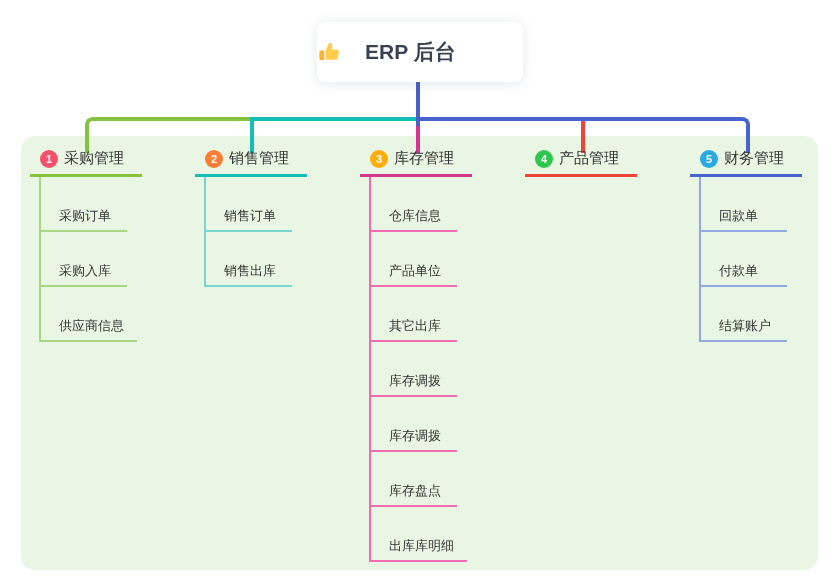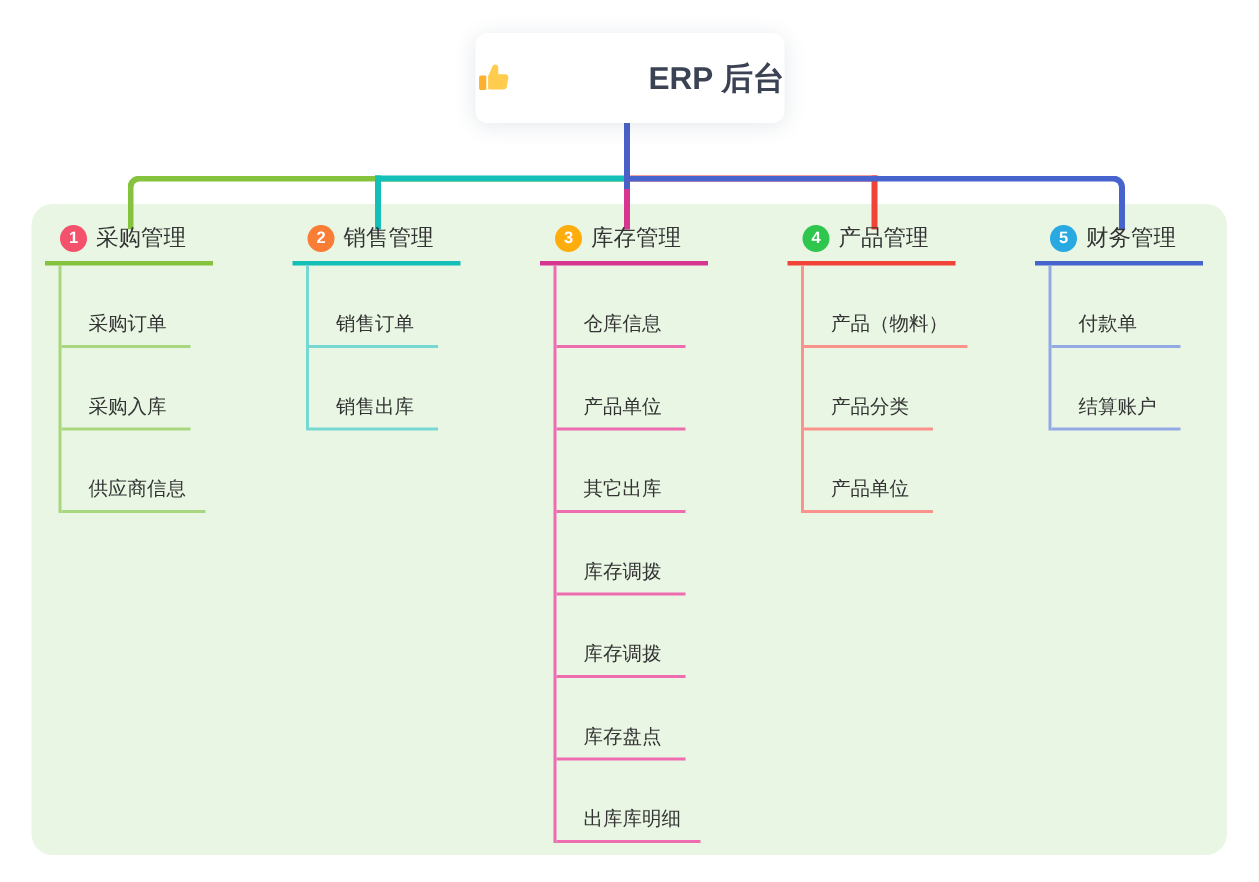--- a/index.html
+++ b/index.html
@@ -15,21 +15,21 @@
   .panel{
     position:absolute;left:21px;top:136px;width:797px;height:434px;
     border-radius:14px;z-index:1;
   }
 
   
   .root-card{
     position:absolute;left:317px;top:22px;width:206px;height:60px;
     background:#fff;border-radius:8px;z-index:5;
     box-shadow:0 2px 14px rgba(70,90,120,.14);
-    display:flex;align-items:center;justify-content:space-between;gap:1px;
+    display:flex;align-items:center;justify-content:flex-start;gap:24px;
     font-size:21px;font-weight:600;color:#3a4254;cursor:pointer;
   }
   .thumb{display:inline-flex;width:24px;height:24px;}
   .thumb svg{width:24px;height:24px;}
 
   
   .conn{position:absolute;box-sizing:border-box;z-index:2;}
 
   
   .branch{position:absolute;top:149px;z-index:3;}
@@ -118,30 +118,26 @@
           <div class="child">库存调拨</div>
           <div class="child">库存盘点</div>
           <div class="child">出库库明细</div>
         </div>
   </div>
       <div class="branch" style="left: 525px; --c: #F04438; --lc: #F9938C; --bc: #2FC64E;">
     <div class="branch-header">
       <span class="badge">4</span>
       <span class="branch-label">产品管理</span>
     </div>
-    <div class="children">
-          <div class="child">产品（物料）</div>
-          <div class="child">产品分类</div>
-          <div class="child">产品单位</div>
-        </div>
   </div>
       <div class="branch" style="left: 690px; --c: #4663CE; --lc: #93A9E4; --bc: #29A9E2;">
     <div class="branch-header">
       <span class="badge">5</span>
       <span class="branch-label">财务管理</span>
     </div>
     <div class="children">
+          <div class="child">回款单</div>
           <div class="child">付款单</div>
           <div class="child">结算账户</div>
         </div>
   </div>
     </div>
 </div>
 
 </body></html>

